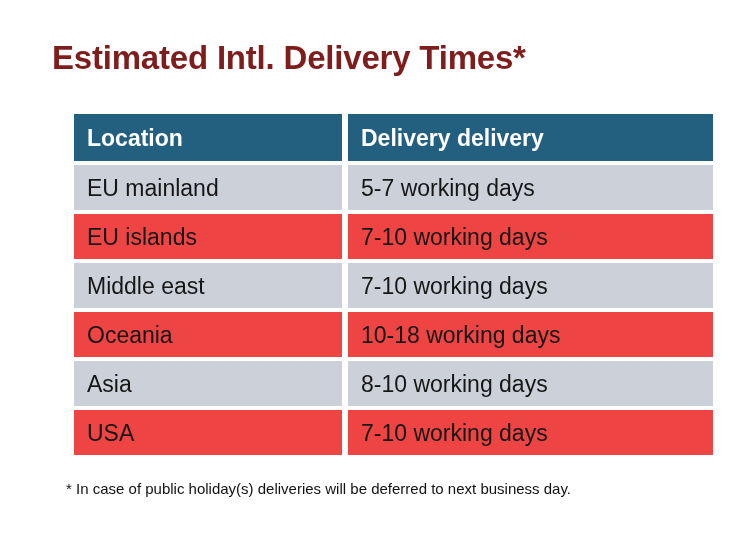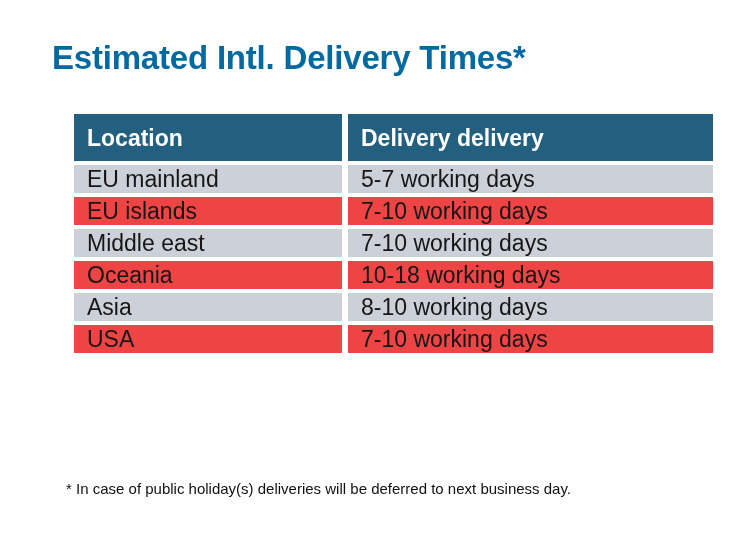--- a/index.html
+++ b/index.html
@@ -21,41 +21,41 @@
     box-sizing: border-box;
   }
   .title {
     position: absolute;
     left: 52px;
     top: 36px;
     font-size: 33px;
     line-height: 44px;
     font-weight: 600;
     letter-spacing: -0.2px;
-    color: #0369a1;
+    color: #7f1d1d;
     white-space: nowrap;
   }
   .table {
     position: absolute;
     left: 52px;
     top: 114px;
     width: 639px;
   }
   .trow {
     display: flex;
     width: 100%;
     margin-bottom: 4px;
     padding-left: 22px;
   }
   .trow:last-child {
     margin-bottom: 0;
   }
   .cell {
     box-sizing: border-box;
-    height: 28px;
+    height: 45px;
     display: flex;
     align-items: center;
     padding: 0 13px;
     font-size: 23px;
     line-height: 26px;
     color: #161616;
     overflow: hidden;
     white-space: nowrap;
   }
   .cell.c1 {

